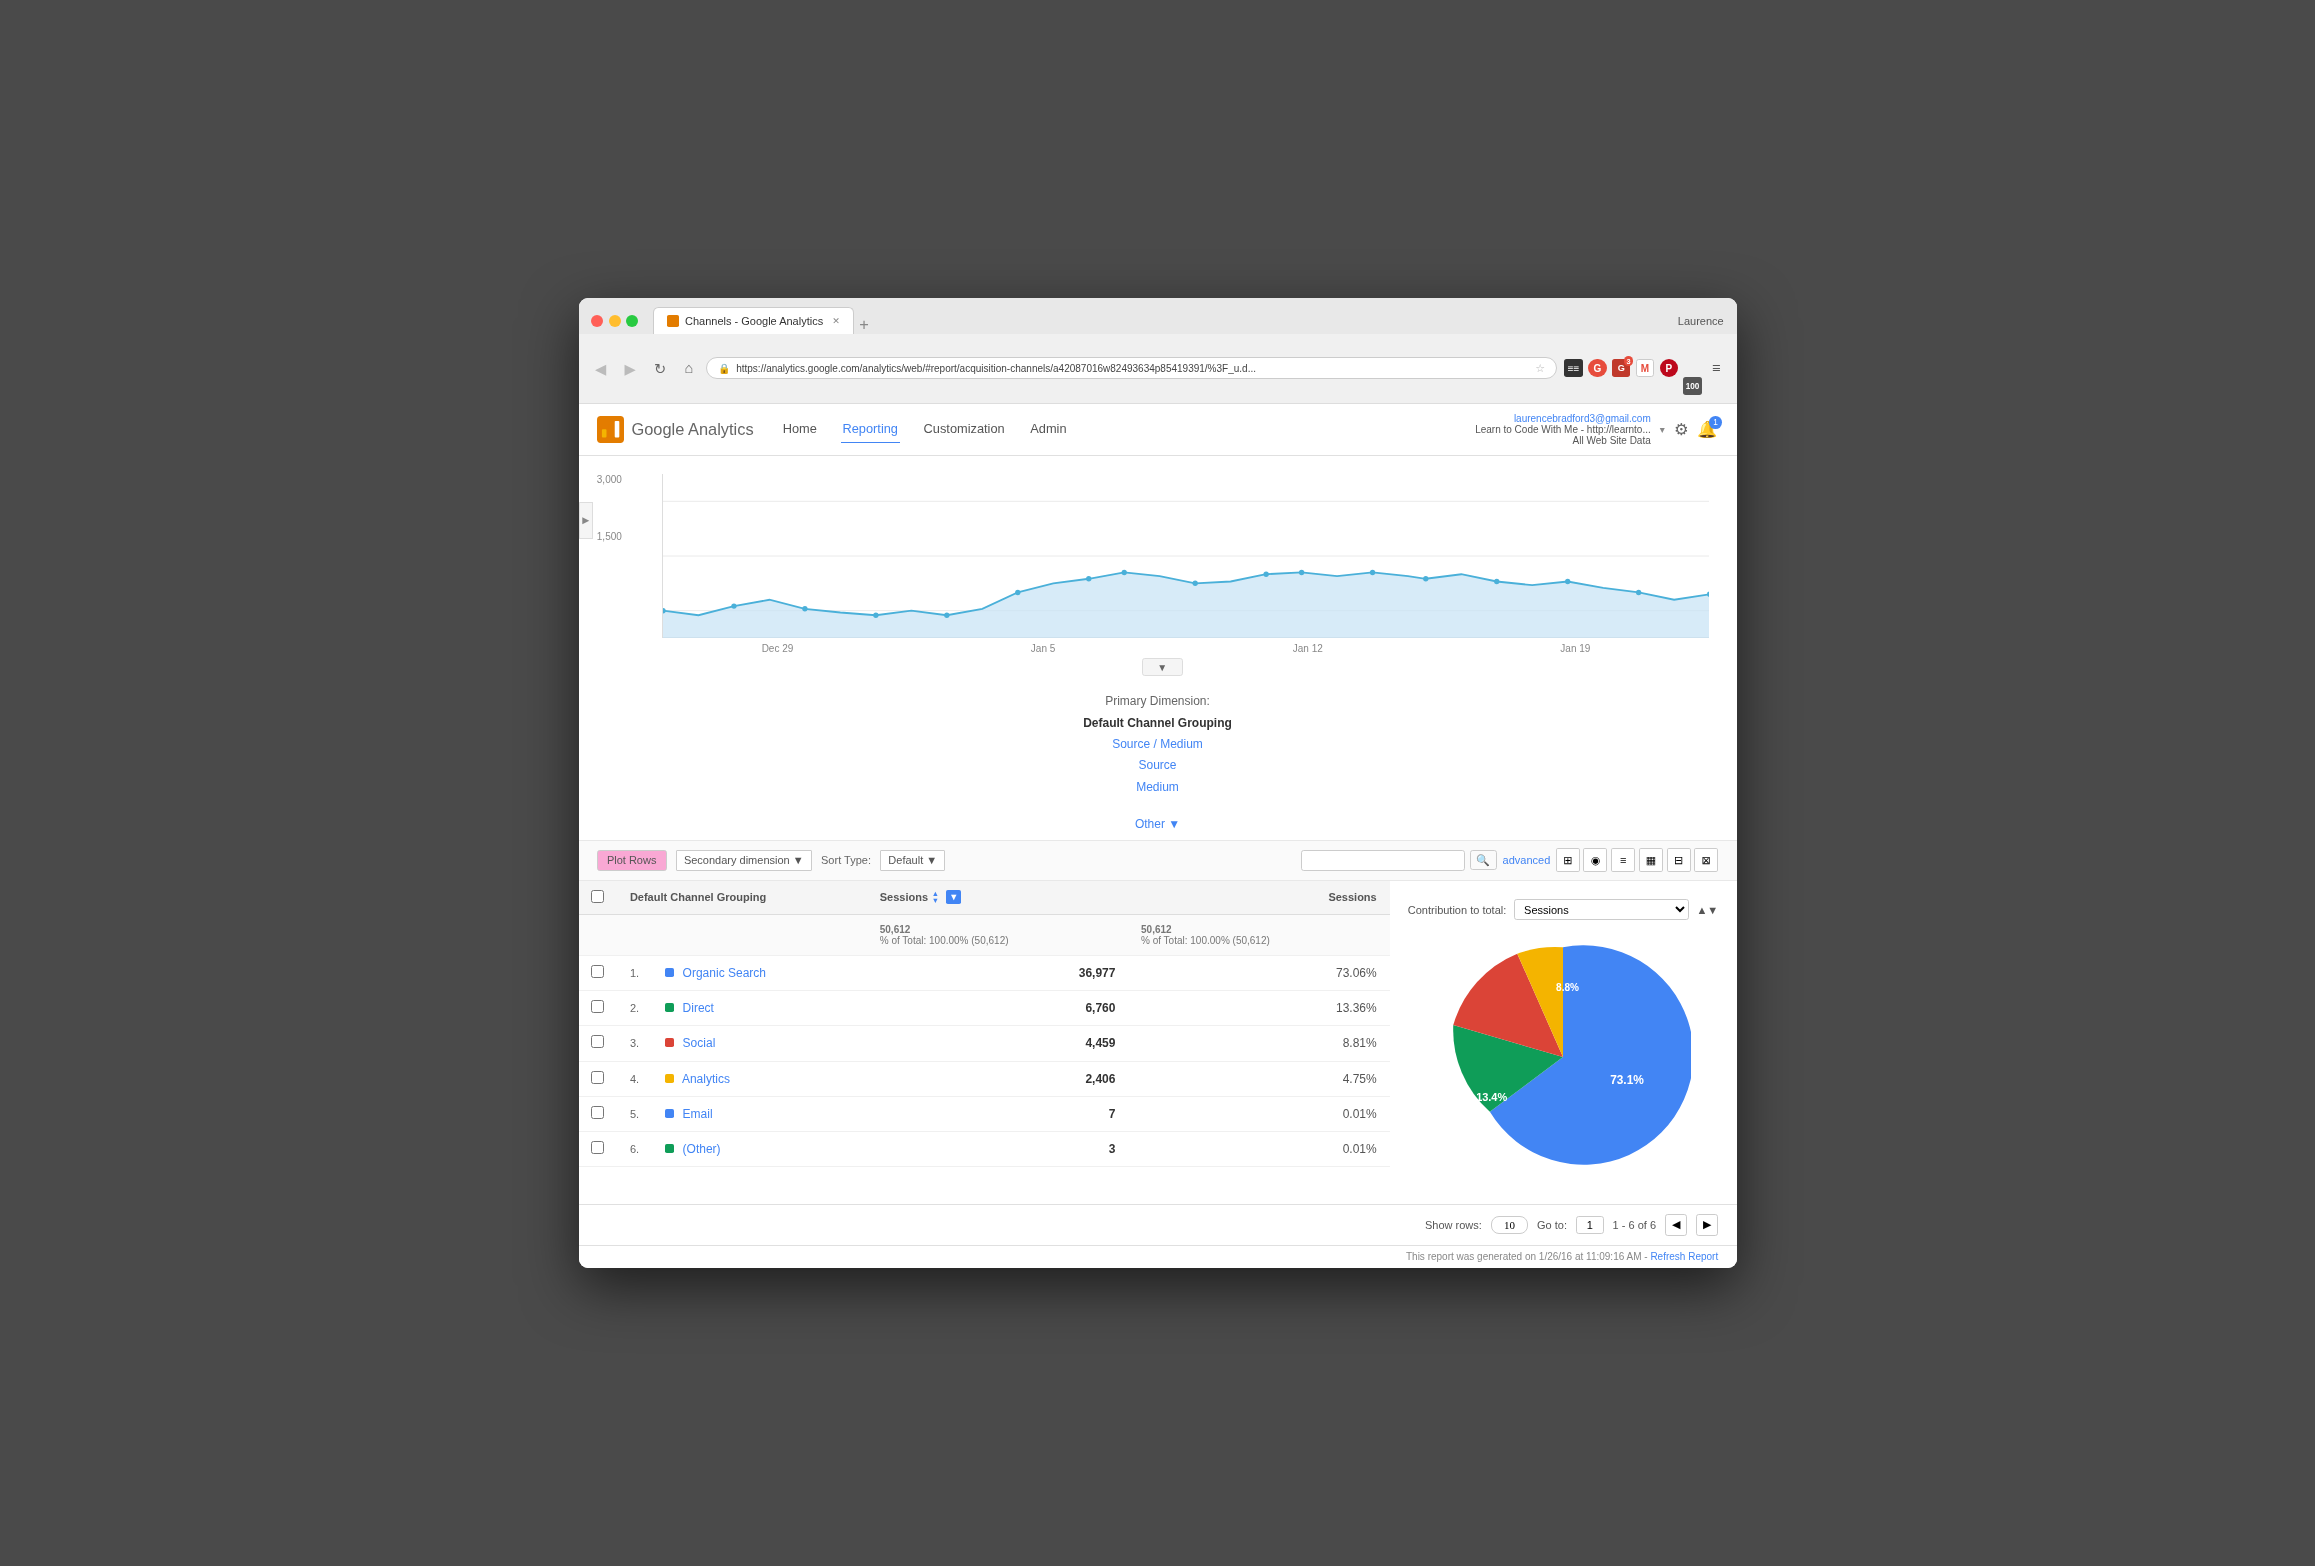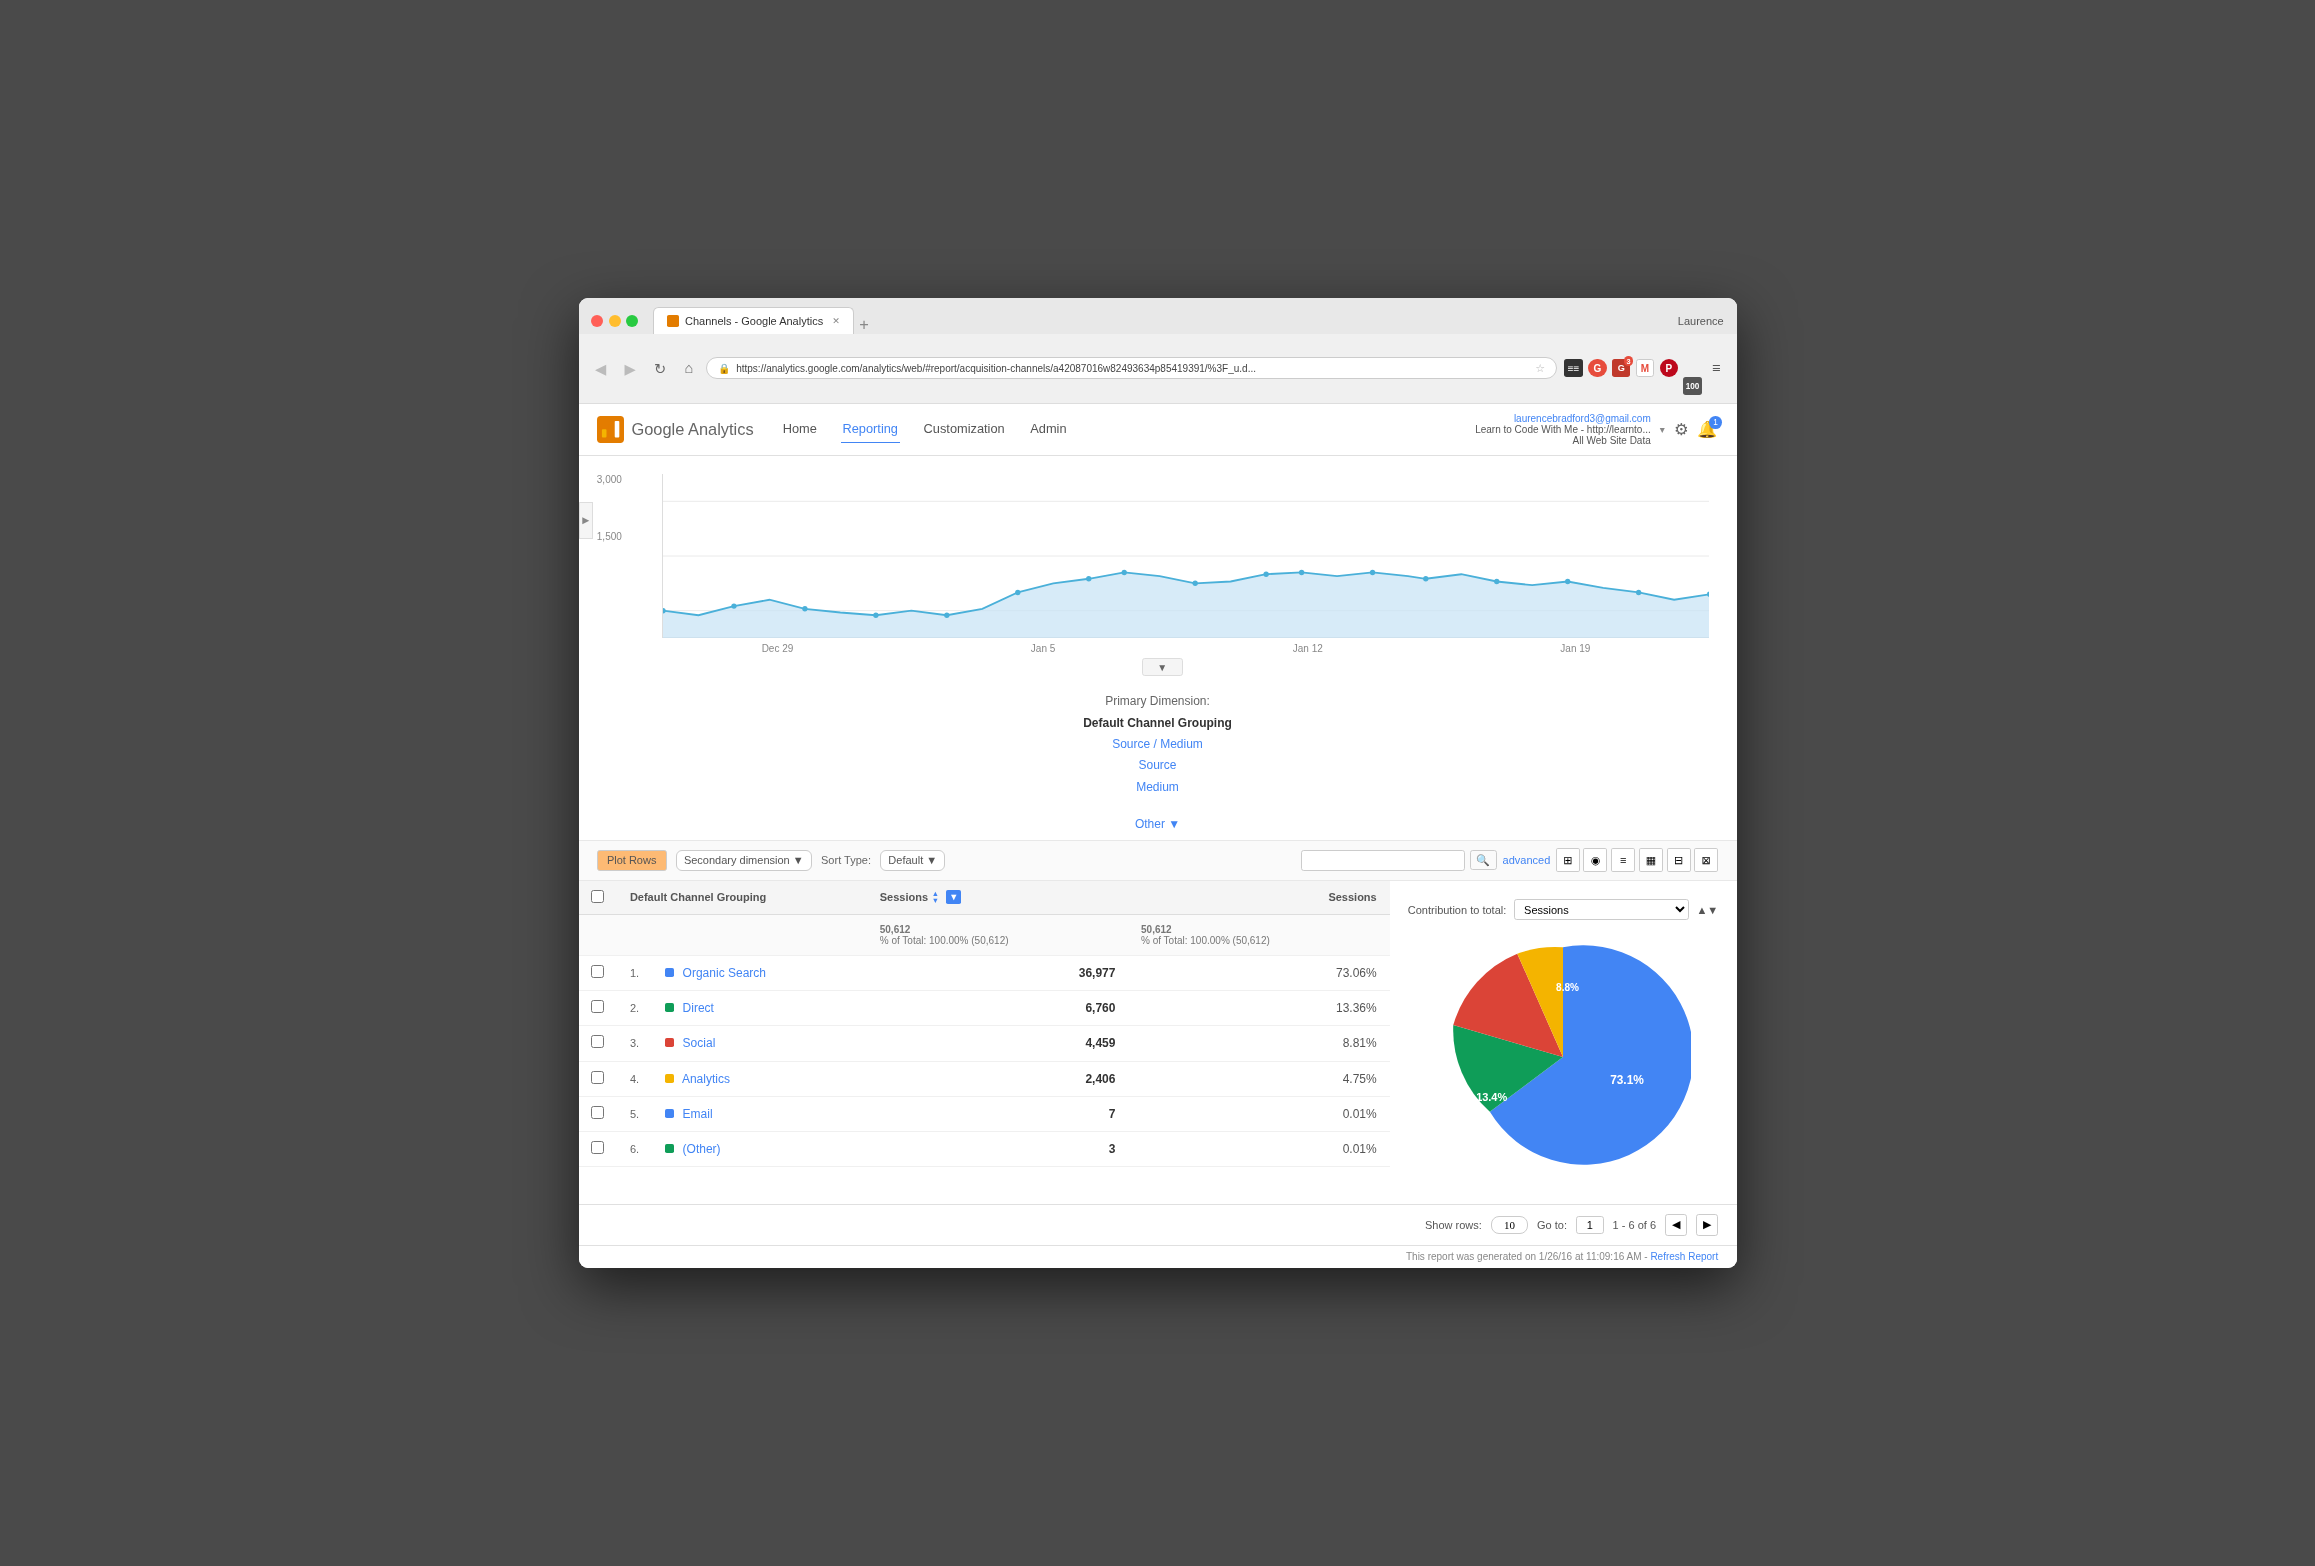--- a/index.html
+++ b/index.html
@@ -253,32 +253,32 @@
     
     .table-controls {
       padding: 7.3px 18.3px;
       display: flex;
       align-items: center;
       gap: 9.1px;
       background: #fafafa;
       border-bottom: 0.9px solid #e8e8e8;
     }
     .plot-rows-btn {
-      background: #fdba74;
+      background: #f9a8d4;
       border: 0.9px solid #ccc;
       border-radius: 2.7px;
       padding: 3.7px 9.1px;
       font-size: 11px;
       color: #555;
       cursor: pointer;
     }
     .dropdown-select {
       background: #fff;
       border: 0.9px solid #ccc;
-      border-radius: 6px;
+      border-radius: 1px;
       padding: 3.7px 7.3px;
       font-size: 11px;
       color: #555;
       cursor: pointer;
       display: flex;
       align-items: center;
       gap: 3.7px;
     }
     .search-box {
       margin-left: auto;

